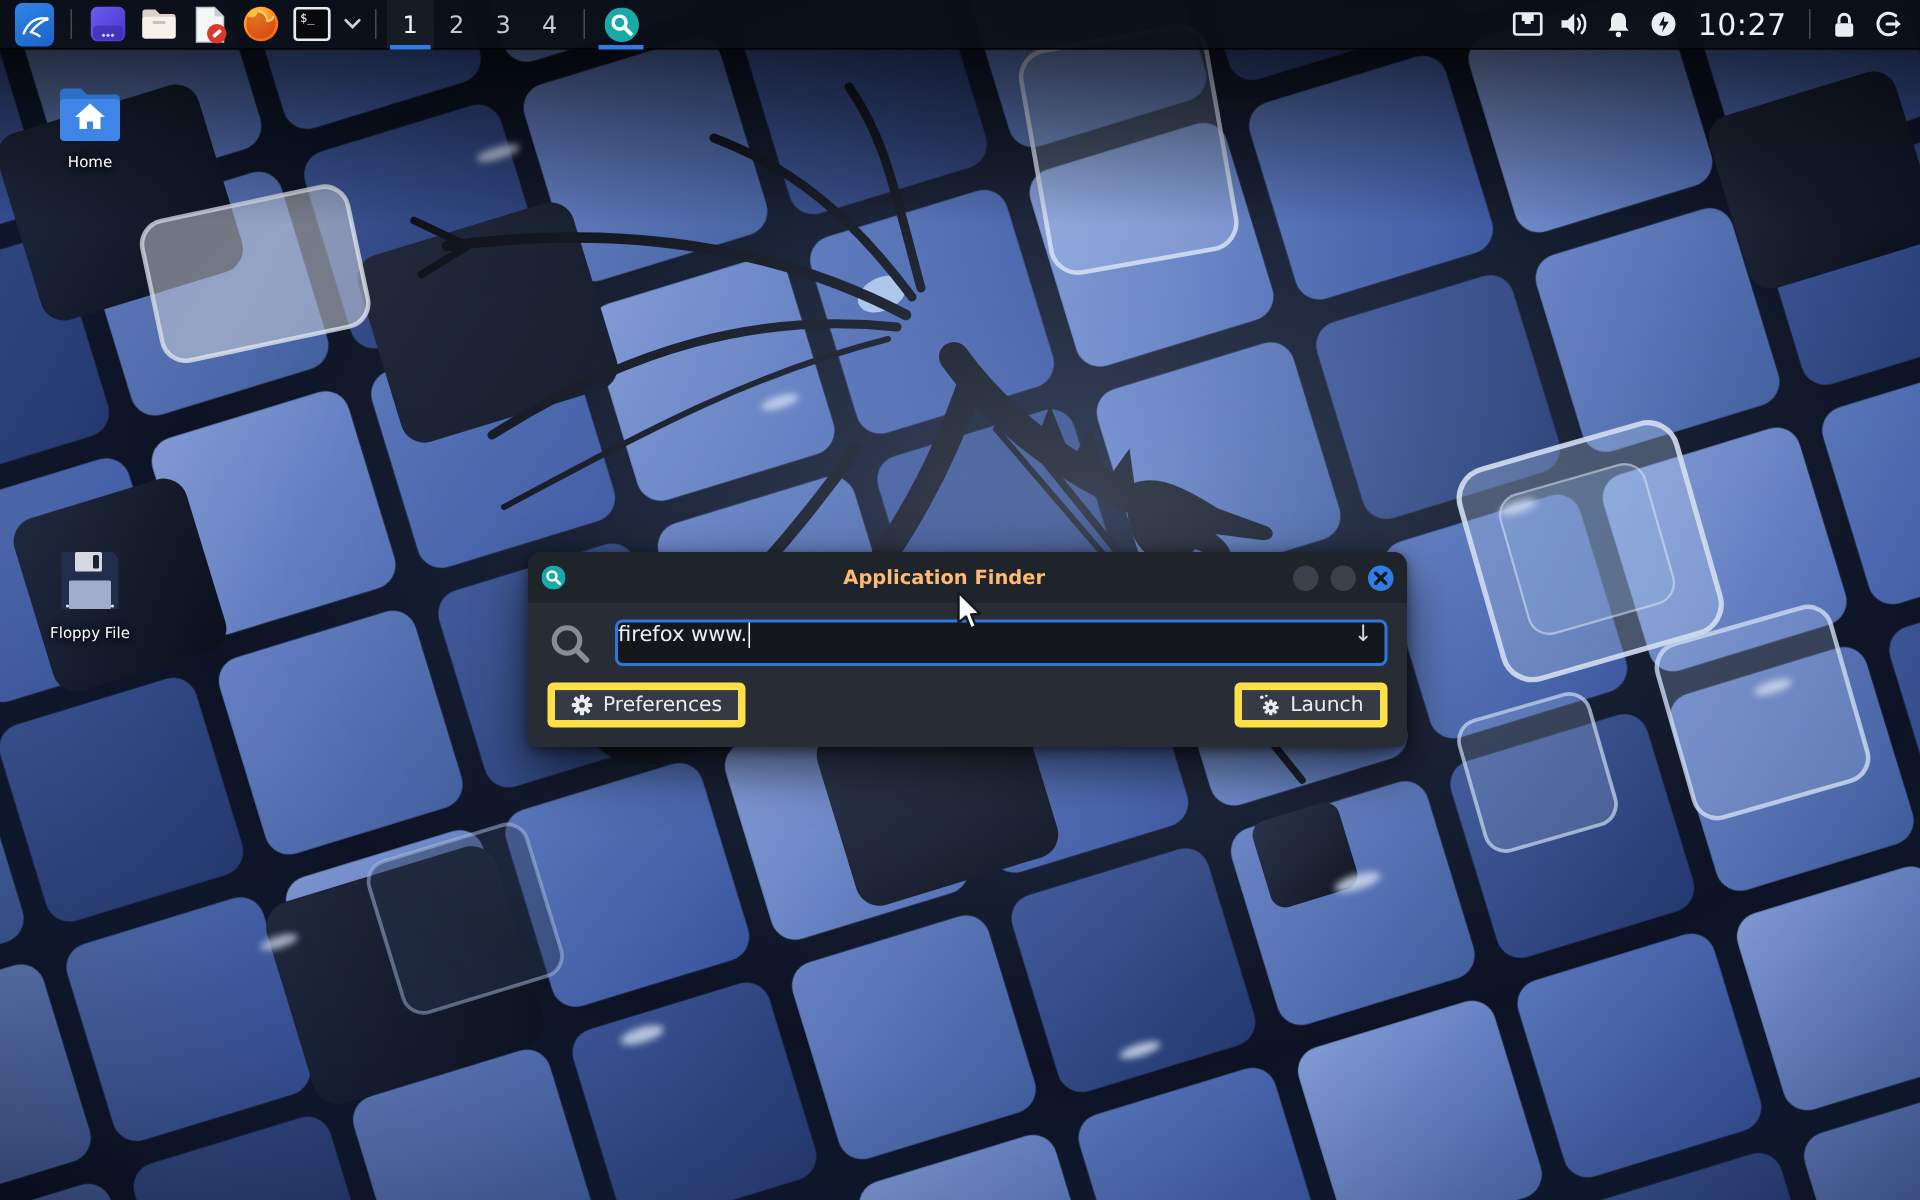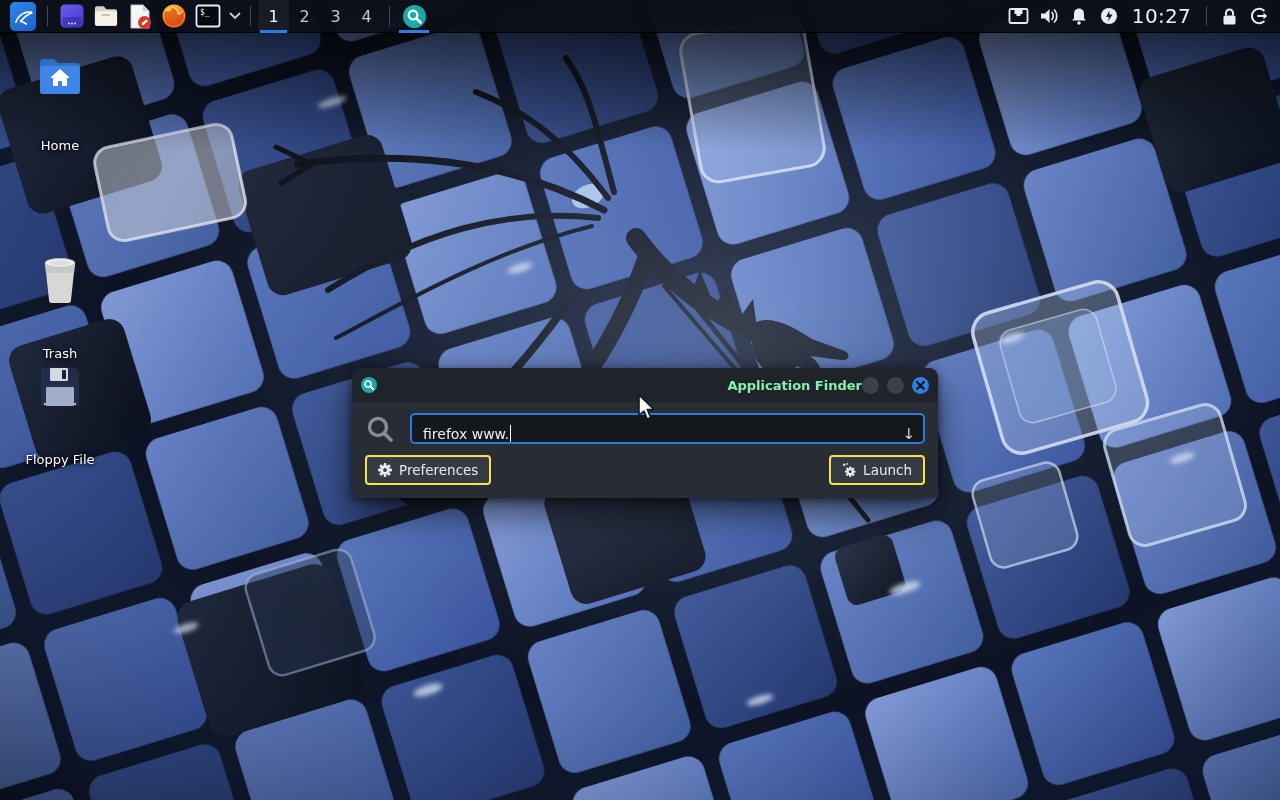--- a/index.html
+++ b/index.html
@@ -27,44 +27,44 @@
   .ws-btn.active { color:#f2f5fa; background:rgba(255,255,255,0.05); }
   .ws-btn.active::after, .task-btn.active::after { content:""; position:absolute; left:2px; right:2px; bottom:0;
     height:3px; background:#2e7ce8; }
   .task-btn { width:34px; height:33px; position:relative; display:flex; align-items:center; justify-content:center; }
   .tray-icon { width:30px; height:33px; display:flex; align-items:center; justify-content:center; }
   .clock { color:#eef1f6; font-size:20px; padding:0 8px; letter-spacing:.3px; }
 
   
   .dicon { position:absolute; left:4px; width:112px; display:flex; flex-direction:column;
     align-items:center; gap:7px; z-index:5; }
-  .dicon .dlabel { color:#fff; font-size:13px; text-shadow:0 1px 3px rgba(0,0,0,.95), 0 0 6px rgba(0,0,0,.6);
-    text-align:center; line-height:1.1;margin-top:36px; }
+  .dicon .dlabel { color:#fff; font-size:10px; text-shadow:0 1px 3px rgba(0,0,0,.95), 0 0 6px rgba(0,0,0,.6);
+    text-align:center; line-height:1.1; }
 
   
   .finder { position:absolute; left:352px; top:368px; width:586px; z-index:20;
     background:#282d35; border-radius:9px 9px 6px 6px;
     box-shadow:0 14px 34px rgba(0,0,0,.6), 0 2px 8px rgba(0,0,0,.5); }
   .titlebar { height:34px; background:#1f242b; border-radius:9px 9px 0 0;
     display:flex; align-items:center; padding:0 9px; }
-  .title-text { flex:1; text-align:right; color:#86efac; font-size:13px; font-weight:bold;padding-left:20px; }
+  .title-text { flex:1; text-align:center; color:#fdba74; font-size:13px; font-weight:bold;padding-left:20px; }
   .win-ctrls { display:flex; align-items:center; gap:8px; }
   .win-circle { width:17px; height:17px; border-radius:50%; background:#3b414a; }
   .win-close { width:17px; height:17px; border-radius:50%; background:#2e7ee4;
     display:flex; align-items:center; justify-content:center; }
   .finder-body { padding:11px 13px 13px 13px; }
   .search-row { display:flex; align-items:center; gap:15px; }
   .search-box { flex:1; height:31px; background:#14181d; border:2px solid #2e77dd; border-radius:5px;
-    display:flex; align-items:flex-end; padding:0 11px; position:relative; }
+    display:flex; align-items:flex-start; padding:0 0; position:relative; }
   .search-text { color:#eceff3; font-size:14px; }
   .caret { display:inline-block; width:1px; height:17px; background:#fff; margin-left:1px; vertical-align:middle; }
   .entry-arrow { position:absolute; right:8px; color:#d6d9df; font-size:15px; line-height:1; }
   .btn-row { margin-top:11px; display:flex; justify-content:space-between; }
   .gbtn { display:flex; align-items:center; gap:7px; height:30px; padding:0 11px;
-    background:#353b44; border:2px solid #fde047; border-radius:4px; color:#e9ebef; font-size:13.5px;
+    background:#353b44; border:5px solid #fde047; border-radius:4px; color:#e9ebef; font-size:13.5px;
     box-shadow:inset 0 1px 0 rgba(255,255,255,.05); }
 
   
   .cursor { position:absolute; left:637px; top:394px; z-index:60; }
 </style>
 </head>
 <body>
 
 <div class="desktop">
 
@@ -178,29 +178,20 @@
       <rect x="3" y="12" width="40" height="28" rx="3" fill="#3f85e8"></rect>
       <g fill="#ffffff">
         <path d="M23,15 L33,24 h-3 v8 h-14 v-8 h-3 Z"></path>
         <rect x="21" y="27" width="4" height="5" fill="#3f85e8"></rect>
       </g>
     </svg>
     <div class="dlabel">Home</div>
   </div>
 
 
-  <div class="dicon" style="top:256px;">
-    <svg width="42" height="48" viewBox="0 0 42 48">
-      <path d="M6,7 L36,7 L32,44 a3,3 0 0 1 -3,3 L13,47 a3,3 0 0 1 -3,-3 Z" fill="#d7d7d5"></path>
-      <path d="M6,7 L36,7 L35,17 L7,17 Z" fill="#c8c8c6"></path>
-      <ellipse cx="21" cy="7" rx="15" ry="4.5" fill="#efefed" stroke="#bcbcba" stroke-width="1"></ellipse>
-      <ellipse cx="21" cy="7" rx="10" ry="2.8" fill="#dededc"></ellipse>
-    </svg>
-    <div class="dlabel">Trash</div>
-  </div>
 
   <div class="dicon" style="top:364px;">
     <svg width="46" height="46" viewBox="0 0 46 46">
       <path d="M4,4 h34 l4,4 v34 h-38 Z" fill="#23304e" fill-opacity="0.88"></path>
       <rect x="13" y="4" width="18" height="13" rx="1" fill="#e8ecf2" fill-opacity="0.9"></rect>
       <rect x="25" y="6" width="4" height="9" rx="1" fill="#1b2235"></rect>
       <rect x="9" y="23" width="28" height="19" rx="1" fill="#b9c6e2" fill-opacity="0.85"></rect>
       <circle cx="8" cy="40" r="1" fill="#e8ecf2"></circle>
         <circle cx="38" cy="40" r="1" fill="#e8ecf2"></circle>
     </svg>

